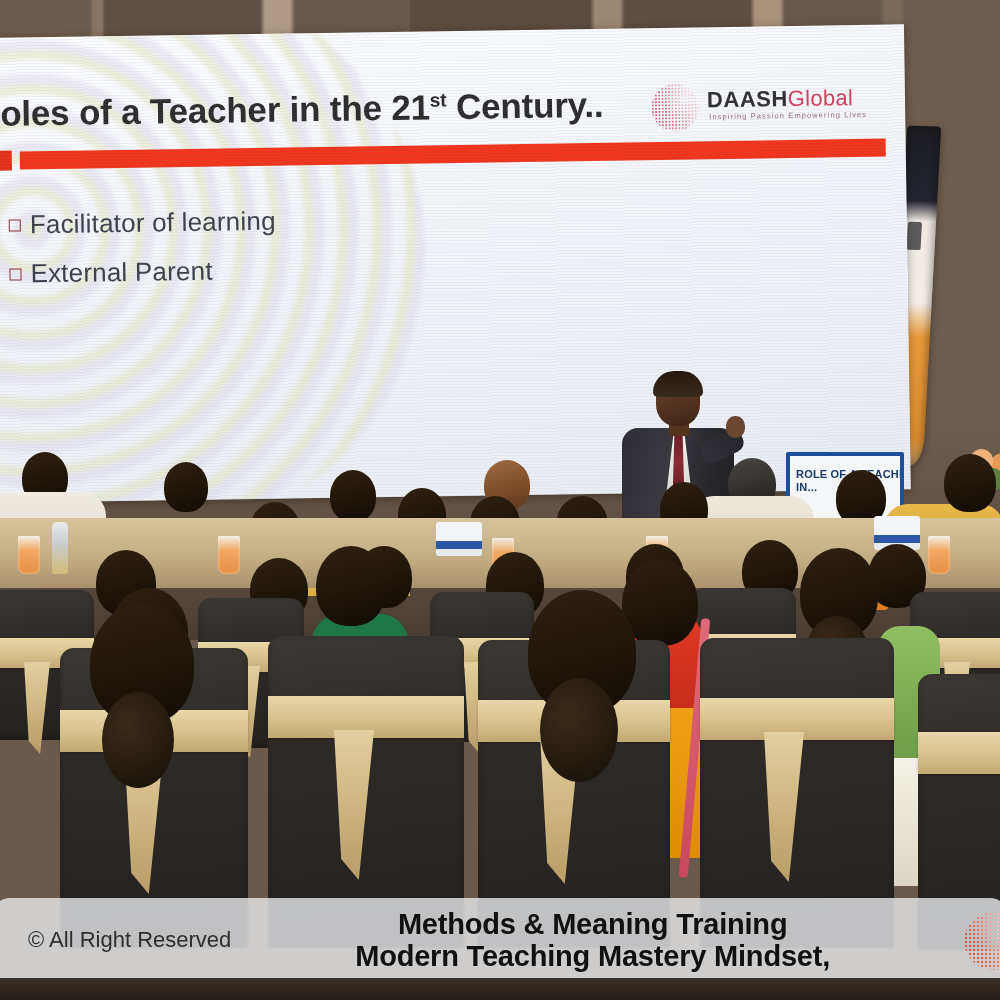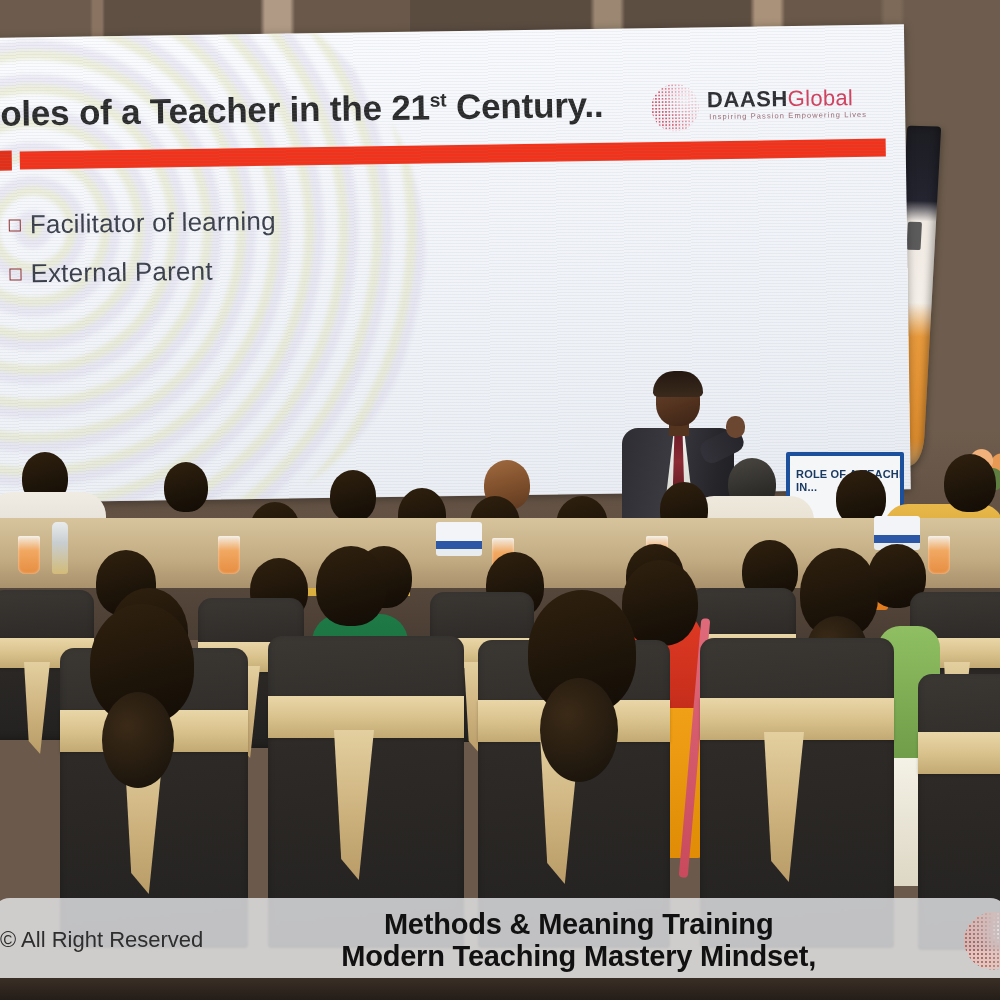--- a/index.html
+++ b/index.html
@@ -257,21 +257,21 @@
   
   .caption-bar {
     position: absolute; left: -8px; top: 898px; width: 1016px; height: 84px;
     background: rgba(232,234,236,.80);
     border-radius: 18px;
     display: flex; align-items: center;
     backdrop-filter: blur(1px);
     overflow: hidden;
   }
   .copyright {
-    margin-left: 8px; font-size: 22px; color: #2e2e2e; white-space: nowrap; flex: 0 0 auto;
+    margin-left: 36px; font-size: 22px; color: #2e2e2e; white-space: nowrap; flex: 0 0 auto;
   }
   .caption-title {
     flex: 1 1 auto; text-align: center; font-size: 29px; font-weight: bold;
     color: #111; line-height: 1.12; letter-spacing: -.2px; padding-right: 54px;
   }
   .caption-logo {
     position: absolute; right: -14px; top: 14px; width: 58px; height: 58px; border-radius: 50%;
     background:
       radial-gradient(circle at 68% 34%, rgba(255,255,255,.9) 0%, rgba(255,255,255,.15) 45%, rgba(255,255,255,0) 62%),
       radial-gradient(circle at 30% 55%, #e03b2e 0%, #ef5f4c 42%, #f8b0a2 78%, #fde4de 100%);

